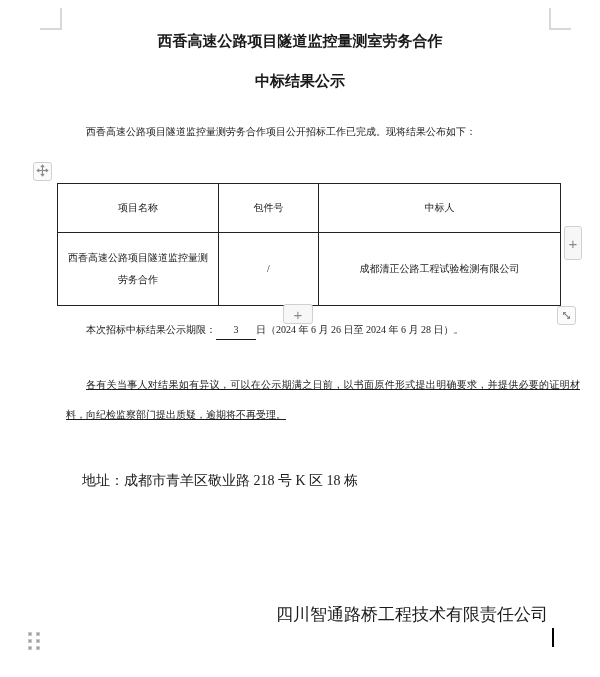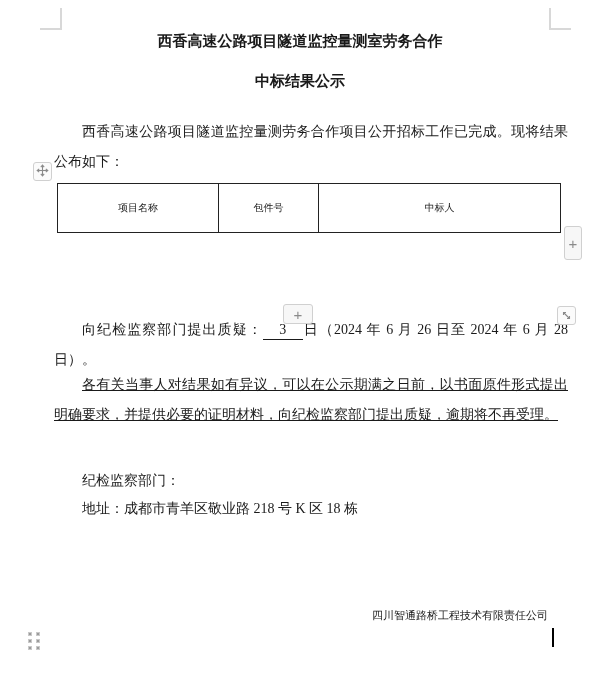--- a/index.html
+++ b/index.html
@@ -5,21 +5,21 @@
   * { margin:0; padding:0; box-sizing:border-box; }
   html,body { width:600px; height:677px; }
   body {
     position:relative;
     width:600px; height:677px;
     background:#ffffff;
     font-family:"Liberation Serif","DejaVu Serif",serif;
     color:#1a1a1a;
     overflow:hidden;
   }
-  .doc-text { font-size:14px; line-height:30px; text-align:justify; }
+  .doc-text { font-size:10px; line-height:30px; text-align:justify;margin-left:12px; }
   .indent { text-indent:2em; }
 
   .title1 { position:absolute; top:32px; left:0; width:600px; text-align:center;
             font-weight:bold; font-size:15px; }
   .title2 { position:absolute; top:72px; left:0; width:600px; text-align:center;
             font-weight:bold; font-size:15px;font-family:Liberation Serif, serif; }
 
   .para-intro     { position:absolute; top:117px; left:54px; width:514px; }
   .para-period    { position:absolute; top:315px; left:54px; width:514px; }
   .para-objection { position:absolute; top:370px; left:54px; width:514px;text-decoration:underline; }
@@ -41,21 +41,21 @@
   .col-name { width:161px; }
   .col-pkg  { width:100px; }
   .col-winner { width:242px; }
   tr.hdr td { height:49px; }
   tr.body td { height:73px; }
 
   .contact { position:absolute; top:467px; left:54px; width:514px;
              padding-left:2em; font-size:14px; line-height:28px; }
 
   .signature { position:absolute; top:600px; right:52px; text-align:right;
-               font-size:11px; line-height:30px; }
+               font-size:17px; line-height:30px; }
 
   
   .crop-left  { position:absolute; left:40px; top:8px; width:22px; height:22px;
                 border-right:2px solid #d8d8d8; border-bottom:2px solid #d8d8d8; }
   .crop-right { position:absolute; left:549px; top:8px; width:22px; height:22px;
                 border-left:2px solid #d8d8d8; border-bottom:2px solid #d8d8d8; }
 
   
   .ui-box {
     position:absolute; background:#f7f7f7; border:1px solid #d0d0d0;
@@ -89,20 +89,25 @@
 
 <div class="doc-text indent para-intro">西香高速公路项目隧道监控量测劳务合作项目公开招标工作已完成。现将结果公布如下：</div>
 
 <table class="award">
   <tbody>
       <tr class="hdr">
     <td class="col-name">项目名称</td>
     <td class="col-pkg">包件号</td>
     <td class="col-winner">中标人</td>
   </tr>
+  <tr class="body">
+    <td>西香高速公路项目隧道监控量测劳务合作</td>
+    <td>/</td>
+    <td>成都清正公路工程试验检测有限公司</td>
+  </tr>
 </tbody>
   </table>
 
 <div class="ui-box move-handle">
   <span>
     <svg width="13" height="13" viewBox="0 0 13 13">
       <g stroke="#8a8a8a" stroke-width="1.1" fill="none">
         <line x1="6.5" y1="1.5" x2="6.5" y2="11.5"></line>
         <line x1="1.5" y1="6.5" x2="11.5" y2="6.5"></line>
         <path d="M4.8 3.2 L6.5 1.2 L8.2 3.2"></path>
@@ -127,27 +132,26 @@
       <g stroke="#8a8a8a" stroke-width="1.1" fill="none">
         <line x1="2.5" y1="2.5" x2="8.5" y2="8.5"></line>
         <path d="M2.5 5 L2.5 2.5 L5 2.5"></path>
         <path d="M8.5 6 L8.5 8.5 L6 8.5"></path>
       </g>
     </svg>
   </span>
 </div>
 
 <div class="doc-text indent para-period">
-  <span>向纪检监察部门提出质疑：</span><span class="blank-underline">3</span><span>日（2024 年 6 月 26 日至 2024 年 6 月 28 日）。</span>
+  <span>本次招标中标结果公示期限：</span><span class="blank-underline">3</span><span>日（2024 年 6 月 26 日至 2024 年 6 月 28 日）。</span>
 </div>
 
 <div class="doc-text indent para-objection">各有关当事人对结果如有异议，可以在公示期满之日前，以书面原件形式提出明确要求，并提供必要的证明材料，向纪检监察部门提出质疑，逾期将不再受理。</div>
 
 <div class="contact">
-  <div>纪检监察部门：</div>
   <div>地址：成都市青羊区敬业路 218 号 K 区 18 栋</div>
 </div>
 
 <div class="signature">
   <div>四川智通路桥工程技术有限责任公司</div>
 </div>
 
 <div class="dots-handle">
   <span></span>
     <span></span>

